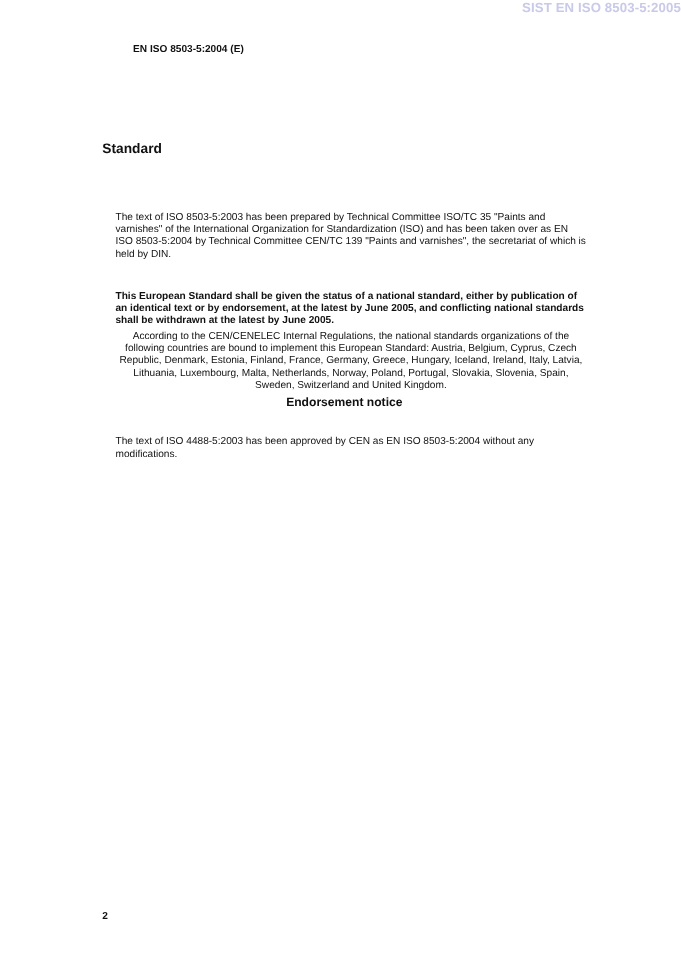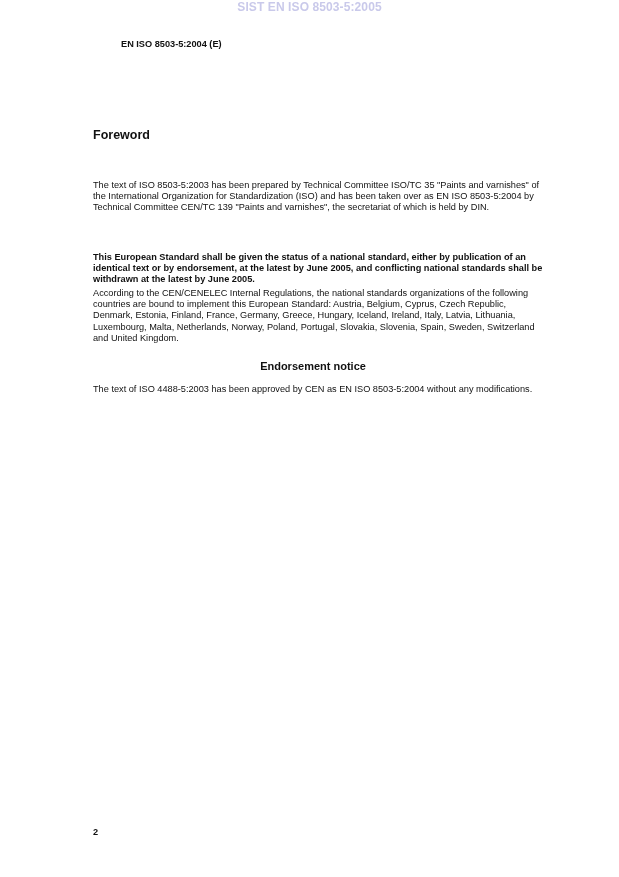--- a/index.html
+++ b/index.html
@@ -13,21 +13,21 @@
       position: relative;
       overflow: hidden;
       font-family: "Liberation Sans", sans-serif;
       color: #111111;
     }
     .watermark {
       position: absolute;
       top: 0px;
       left: 0;
       width: 619px;
-      text-align: center;
+      text-align: right;
       font-size: 12px;
       font-weight: bold;
       color: #c9c9ea;
       letter-spacing: 0.1px;
       line-height: 14px;
     }
     .doc-header {
       position: absolute;
       top: 38px;
       left: 93px;
@@ -45,25 +45,25 @@
       line-height: 15px;
     }
     .body-text {
       position: absolute;
       left: 93px;
       width: 452px;
       font-size: 9.2px;
       line-height: 11.2px;
     }
     .body-text p {
-      margin: 0;
+      margin: 12px;
     }
     .p1 { top: 180px; }
     .p2 { top: 252px; font-weight: bold; }
-    .p3 { top: 288px; }
+    .p3 { top: 288px; text-align: center; }
     .endorse-title {
       position: absolute;
       top: 360px;
       left: 93px;
       width: 440px;
       text-align: center;
       font-size: 11px;
       font-weight: bold;
       line-height: 12px;
     }
@@ -77,21 +77,21 @@
       line-height: 12px;
     }
   </style>
 </head>
 <body>
 
 <div class="watermark">SIST EN ISO 8503-5:2005</div>
 
 <div class="doc-header">EN ISO 8503-5:2004 (E)</div>
 
-<h1 class="section-title" style="margin:0;">Foreword</h1>
+<h1 class="section-title" style="margin:0;">Standard</h1>
 
 <div class="body-text p1">
   <p>The text of ISO 8503-5:2003 has been prepared by Technical Committee ISO/TC 35 "Paints and varnishes" of the International Organization for Standardization (ISO) and has been taken over as EN ISO 8503-5:2004 by Technical Committee CEN/TC 139 "Paints and varnishes", the secretariat of which is held by DIN.</p>
 </div>
 
 <div class="body-text p2">
   <p>This European Standard shall be given the status of a national standard, either by publication of an identical text or by endorsement, at the latest by June 2005, and conflicting national standards shall be withdrawn at the latest by June 2005.</p>
 </div>
 
 <div class="body-text p3">

